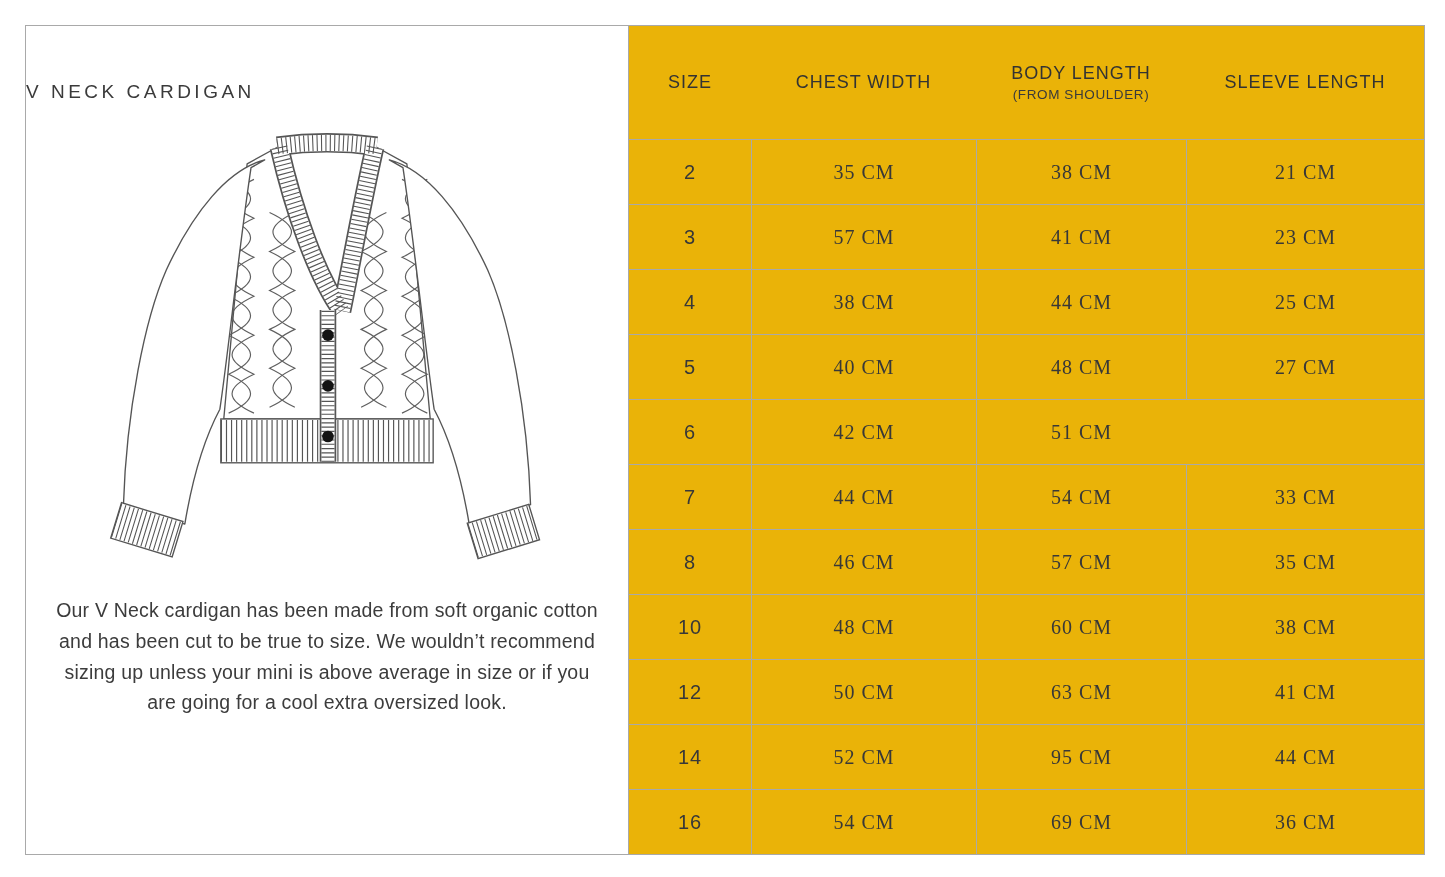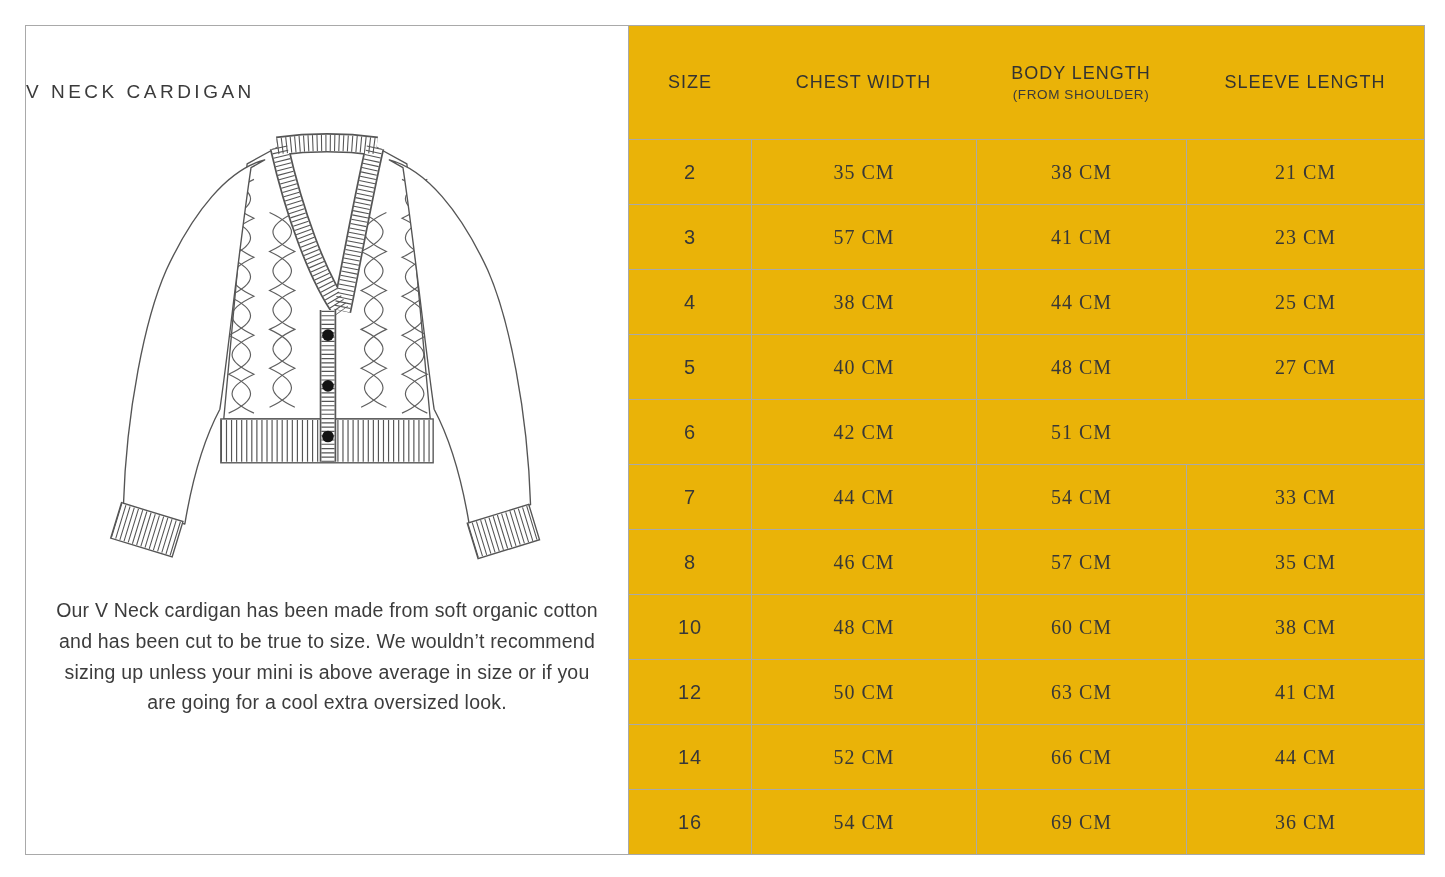--- a/index.html
+++ b/index.html
@@ -235,21 +235,21 @@
   <div class="tr">
     <div class="td">12</div>
     <div class="td">50 CM</div>
     <div class="td">63 CM</div>
     <div class="td">41 CM</div>
   </div>
 
   <div class="tr">
     <div class="td">14</div>
     <div class="td">52 CM</div>
-    <div class="td">66 CM</div>
+    <div class="td">95 CM</div>
     <div class="td">44 CM</div>
   </div>
 
   <div class="tr">
     <div class="td">16</div>
     <div class="td">54 CM</div>
     <div class="td">69 CM</div>
     <div class="td">36 CM</div>
   </div>
 </div>

